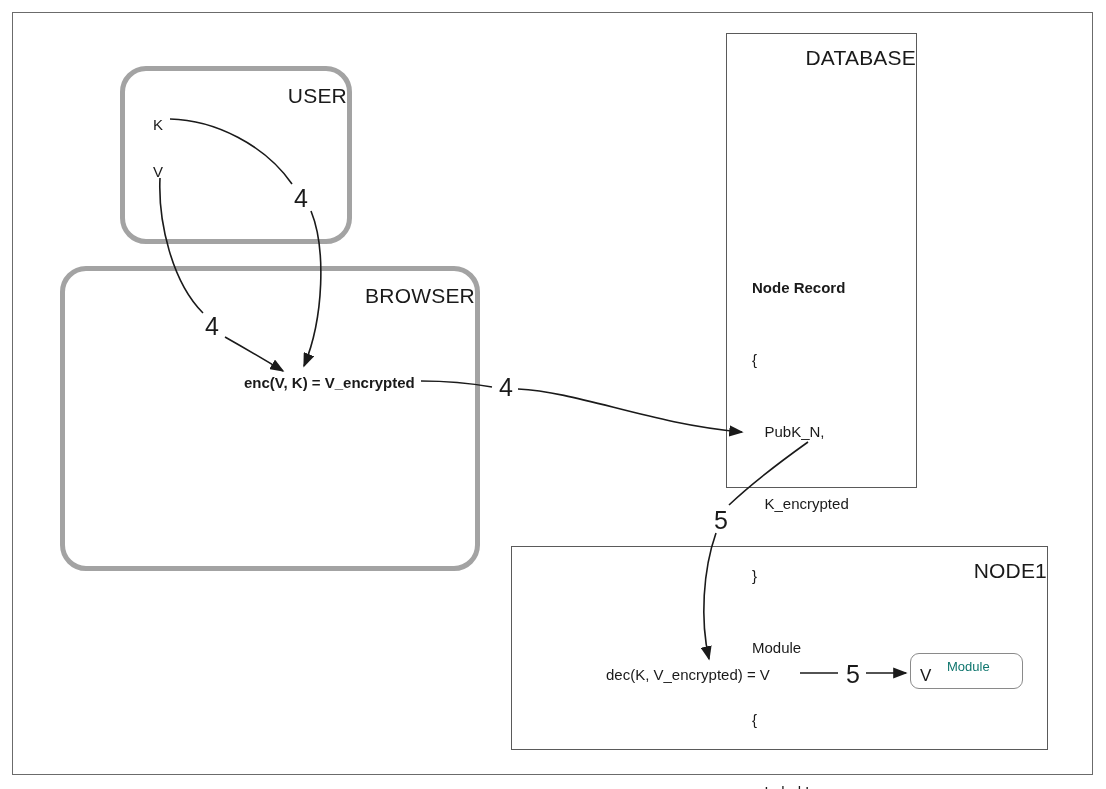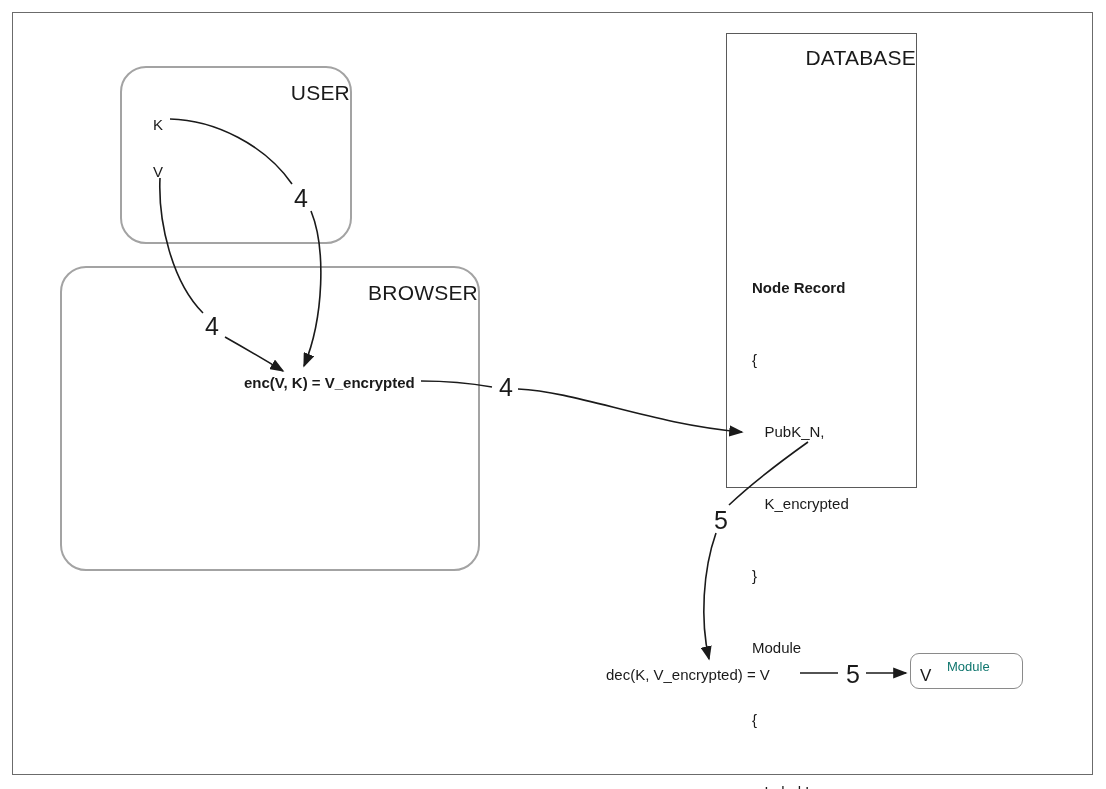--- a/index.html
+++ b/index.html
@@ -24,21 +24,21 @@
     top: 0;
     width: 1106px;
     height: 789px;
   }
   .node-box {
     position: absolute;
     box-sizing: border-box;
     background: transparent;
   }
   .rounded-box {
-    border: 2px solid #a3a3a3;
+    border: 5px solid #a3a3a3;
     border-radius: 26px;
   }
   .sharp-box {
     border: 1px solid #5a5a5a;
   }
   .box-title {
     position: absolute;
     left: 0;
     right: 0;
     text-align: right;
@@ -112,20 +112,23 @@
   </div>
 
   <div class="node-box rounded-box" style="left:60px; top:266px; width:420px; height:305px;">
     <div class="box-title" style="top:13px;">BROWSER</div>
   </div>
 
   <div class="node-box sharp-box" style="left:726px; top:33px; width:191px; height:455px;">
     <div class="box-title" style="top:12px;">DATABASE</div>
   </div>
 
+  <div class="node-box sharp-box" style="left:511px; top:546px; width:537px; height:204px;">
+    <div class="box-title" style="top:12px;">NODE1</div>
+  </div>
 
   <div class="txt-mid" style="left:153px; top:117px;">K</div>
 
   <div class="txt-mid" style="left:153px; top:164px;">V</div>
 
   <div class="txt-mid" style="left:244px; top:375px;font-weight:bold;">enc(V, K) = V_encrypted</div>
 
   <div class="txt-mid" style="left:606px; top:667px;">dec(K, V_encrypted) = V</div>
 
   <div class="db-record" style="left:752px; top:228px;">

